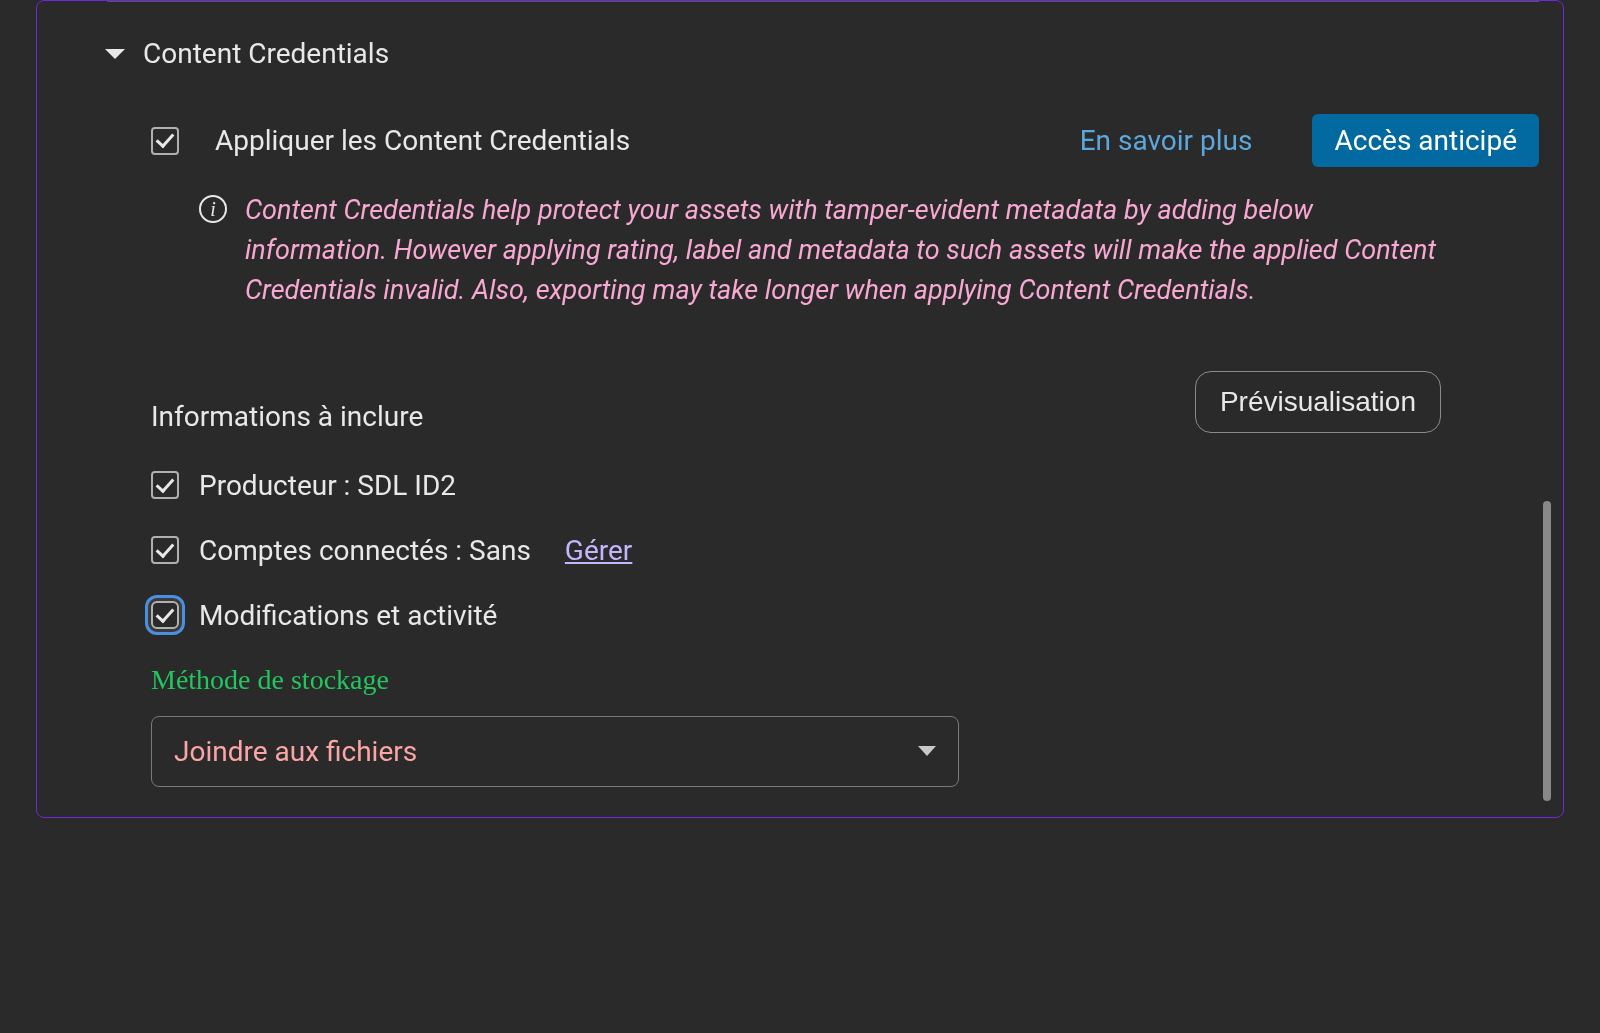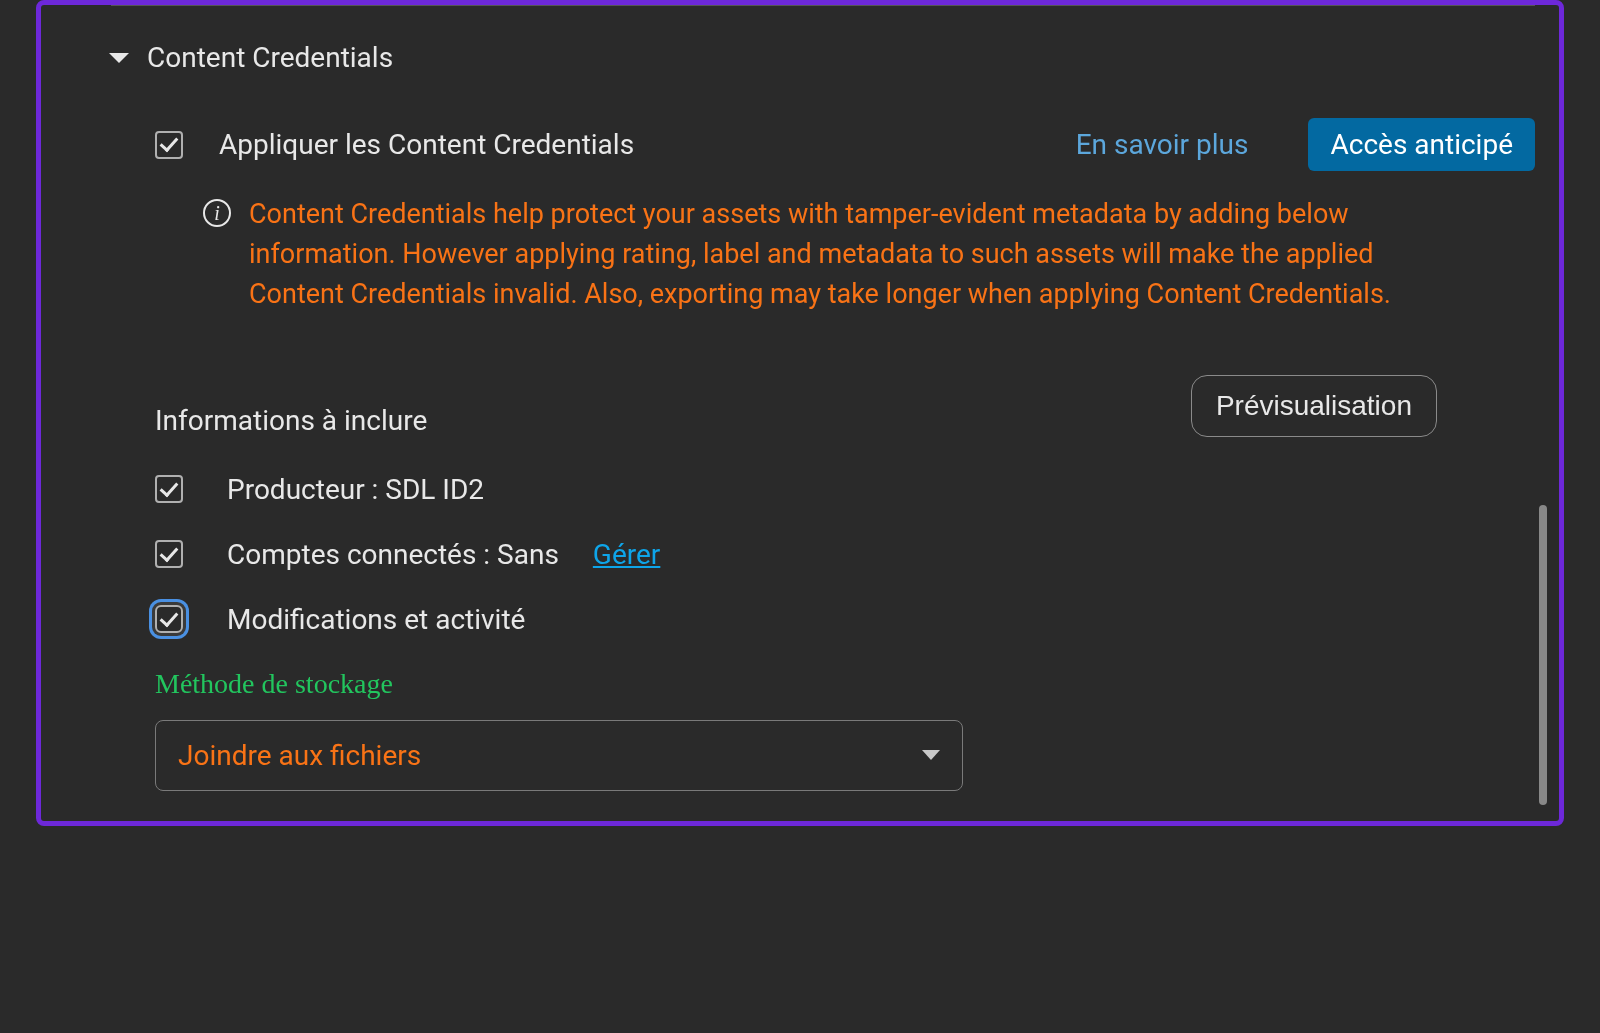--- a/index.html
+++ b/index.html
@@ -11,21 +11,21 @@
       font-family: -apple-system, BlinkMacSystemFont, "Segoe UI", Roboto, Helvetica, Arial, sans-serif;
       background: #2a2a2a;
       color: #e8e8e8;
       width: 1600px;
       height: 1033px;
       overflow: hidden;
       position: relative;
     }
     .panel {
       background: #2a2a2a;
-      border: 5px solid #6d28d9;
+      border: 1px solid #6d28d9;
       border-radius: 8px;
       margin: 0 36px 0 36px;
       padding: 0;
       position: relative;
     }
     .top-divider {
       position: absolute;
       top: 0;
       left: 70px;
       right: 24px;
@@ -125,21 +125,22 @@
       justify-content: center;
       font-size: 20px;
       flex-shrink: 0;
       margin-top: 4px;
       font-style: italic;
       font-family: Georgia, serif;
     }
     .info-text {
       font-size: 27px;
       line-height: 1.48;
-      color: #f97316;
+      color: #f9a8d4;
+      font-style: italic;
     }
     .includes-row {
       display: flex;
       align-items: flex-end;
       justify-content: space-between;
       margin-bottom: 36px;
       padding-right: 98px;
     }
     .includes-label {
       font-size: 28px;
@@ -156,24 +157,23 @@
     }
     .option-row {
       display: flex;
       align-items: center;
       gap: 20px;
       margin-bottom: 32px;
     }
     .option-label {
       font-size: 28px;
       color: #e8e8e8;
-      margin-left: 24px;
     }
     .manage-link {
-      color: #0ea5e9;
+      color: #c4b5fd;
       font-size: 28px;
       text-decoration: underline;
       cursor: pointer;
       margin-left: 14px;
     }
     .storage-label {
       font-size: 28px;
       color: #22c55e;
       margin-top: 24px;
       margin-bottom: 20px;
@@ -185,21 +185,21 @@
       background: #2a2a2a;
       width: 808px;
       padding: 18px 22px;
       display: flex;
       align-items: center;
       justify-content: space-between;
       cursor: pointer;
     }
     .dropdown-text {
       font-size: 28px;
-      color: #f97316;
+      color: #fca5a5;
     }
     .dropdown-chevron {
       width: 0;
       height: 0;
       border-left: 9px solid transparent;
       border-right: 9px solid transparent;
       border-top: 10px solid #c8c8c8;
     }
     .scrollbar {
       position: absolute;

